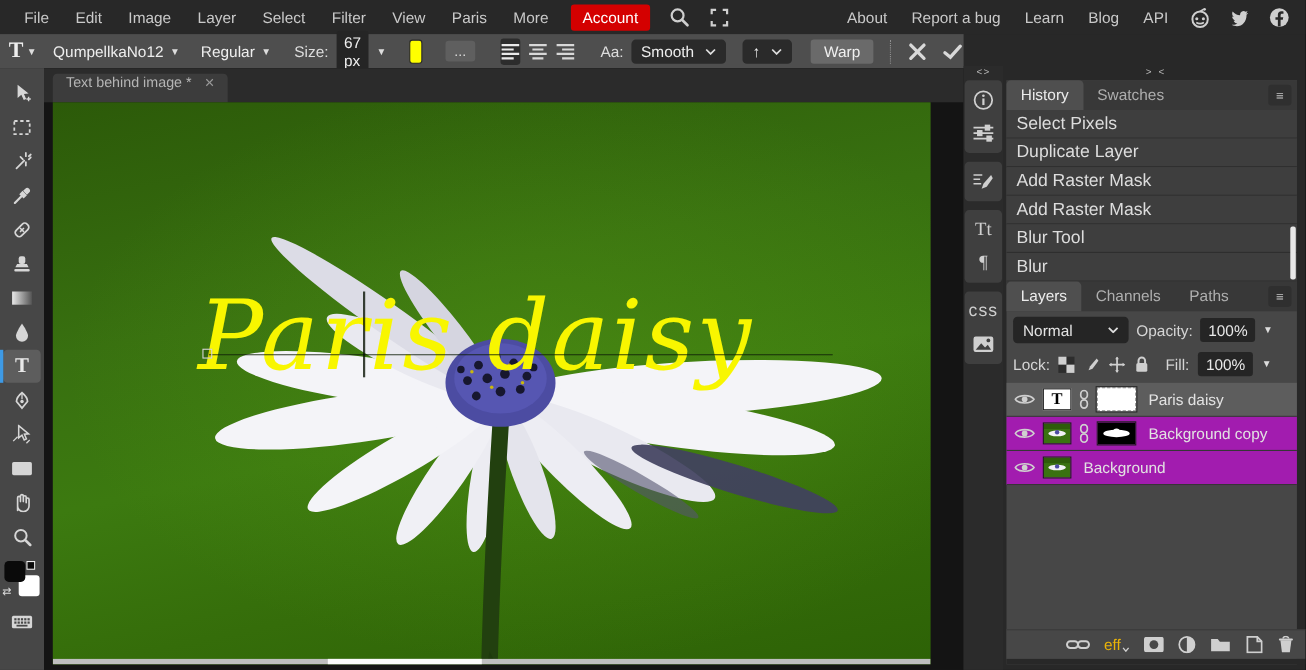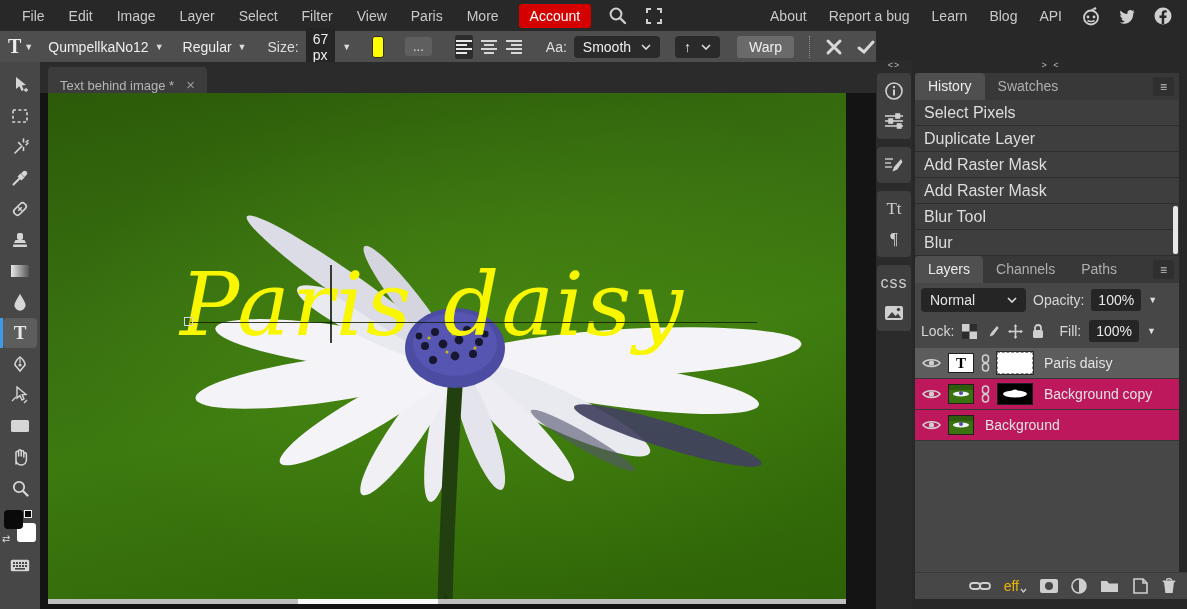--- a/index.html
+++ b/index.html
@@ -47,21 +47,21 @@
                border-radius:4px; z-index:2; }
   .fg-mini { position:absolute; left:20px; top:0; width:8px; height:8px; background:#0a0a0a; border:1px solid #eee; z-index:3; }
   .bg-swatch { position:absolute; right:0; bottom:0; width:19px; height:19px; background:#fff;
                border-radius:3px; z-index:1; }
   .swap-arrow { position:absolute; left:-2px; bottom:-2px; font-size:10px; color:#ddd; z-index:3; }
 
   
   .editor { position:absolute; left:40px; top:62px; width:836px; height:547px; background:#141414; }
   .tabstrip { height:31px; background:#2b2b2b; display:flex; align-items:flex-end; }
   .doc-tab { margin-left:8px; height:26px; background:#3c3c3c; border-radius:4px 4px 0 0;
-             display:flex; align-items:flex-end; gap:12px; padding:0 12px; font-size:13px; color:#b5b5b5; }
+             display:flex; align-items:flex-start; gap:12px; padding:0 12px; font-size:13px; color:#b5b5b5; }
   .tab-close { color:#9a9a9a; font-size:15px; }
   .canvas { position:absolute; left:8px; top:31px; width:798px; height:511px; overflow:hidden;
             background:
               radial-gradient(ellipse 620px 380px at 56% 48%, rgba(90,160,20,.35), rgba(0,0,0,0) 70%),
               linear-gradient(168deg, #2c5a09 0%, #387010 34%, #3c7a10 55%, #356d0a 76%, #2d6206 100%); }
   .flower-svg { position:absolute; left:0; top:0; }
   .canvas-text { position:absolute; left:132px; top:160px; font-family:"DejaVu Serif", serif;
                  font-style:italic; font-size:88px; letter-spacing:2px; white-space:nowrap; z-index:3; }
   .text-baseline { position:absolute; left:142px; top:229px; width:567px; height:0;
                    border-top:1px solid rgba(15,30,8,.85); z-index:4; }
@@ -95,21 +95,21 @@
            border-bottom:1px solid #2e2e2e; font-size:16px; color:#ddd; }
 
   .blend-row { display:flex; align-items:center; gap:7px; padding:5px 6px 4px 6px; }
   .blend-sel { background:#252525; border-radius:4px; color:#e4e4e4; font-size:14px;
                padding:4px 9px; width:105px; display:flex; justify-content:space-between; align-items:center; }
   .plabel { color:#d5d5d5; font-size:14px; }
   .vbox { background:#252525; color:#e8e8e8; font-size:14px; padding:3px 7px; border-radius:3px; }
   .lock-row { display:flex; align-items:center; gap:8px; padding:4px 6px 6px 6px; }
 
   .lrow { height:31px; display:flex; align-items:center; gap:7px; padding-left:7px;
-          background:#be185d; border-bottom:1px solid #363636; font-size:14px; color:#e2e2e2; }
+          background:#a21caf; border-bottom:1px solid #363636; font-size:14px; color:#e2e2e2; }
   .lrow.selected { background:#5d5d5d; }
   .thumb { width:26px; height:20px; border:1px solid #1f1f1f; flex:none; }
   .thumb-T { background:#fff; color:#000; font-family:"Liberation Serif", serif; font-weight:bold;
              font-size:15px; display:flex; align-items:center; justify-content:center; }
   .mask-white { width:36px; height:22px; background:#fff; border:1px dashed #8a8a8a;
                 outline:1px solid #2a2a2a; flex:none; }
   .bicons { position:absolute; left:0; bottom:5px; width:272px; height:27px; background:#474747;
             border-top:1px solid #3a3a3a; display:flex; align-items:center; justify-content:flex-end;
             gap:13px; padding-right:10px; }
   .eff-lbl { color:#eab308; font-size:14px; }

